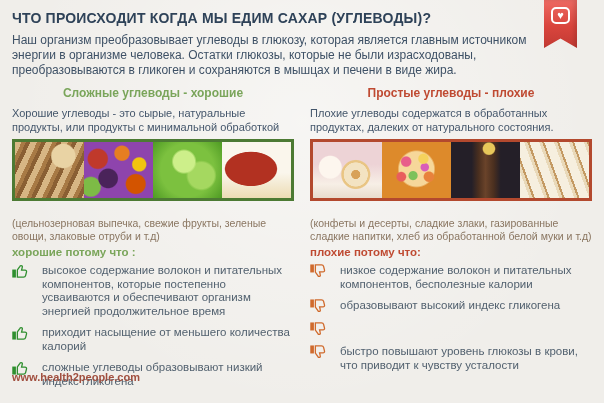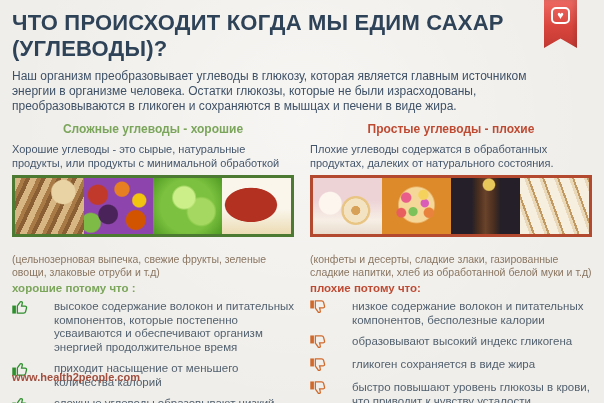--- a/index.html
+++ b/index.html
@@ -13,21 +13,21 @@
   }
   .page {
     width:604px; height:403px;
     background:
       radial-gradient(circle at 50% 30%, rgba(255,255,255,.45), rgba(255,255,255,0) 70%),
       #f0eeea;
     padding:8px 12px 0 12px;
     position:relative;
   }
   .title {
-    font-size:22px; font-weight:bold; color:#2e4258;
+    font-size:14px; font-weight:bold; color:#2e4258;
     letter-spacing:.2px; margin-top:2px; margin-bottom:7px;
   }
   .intro { font-size:12px; line-height:15px; width:534px; color:#3e5166; }
   .intro2 { font-size:12px; line-height:15px; margin-top:4px; color:#3e5166; }
 
   
   .ribbon {
     position:absolute; top:0; right:27px; width:33px; height:48px;
     background:linear-gradient(180deg,#ee6a63 0%,#d9453d 55%,#c23a33 100%);
     clip-path:polygon(0 0,100% 0,100% 100%,50% 80%,0 100%);
@@ -109,21 +109,21 @@
       repeating-linear-gradient(70deg,#f6efdf 0 9px,#e9d9b9 9px 12px,#c49a63 12px 14px),
       #b9bcc0;
   }
 
   .caption { font-size:10.5px; line-height:13px; color:#8a7661; margin-top:16px; min-height:26px; }
   .reason { font-size:11.5px; font-weight:bold; margin-top:3px; margin-bottom:5px; }
   .good .reason { color:#7aa55a; }
   .bad  .reason { color:#bf4a32; }
 
   .blist { list-style:none; }
-  .bitem { display:flex; gap:24px; margin-bottom:7px; align-items:flex-start; }
+  .bitem { display:flex; gap:12px; margin-bottom:7px; align-items:flex-start; }
   .bitem .txt { font-size:11.5px; line-height:13.5px; color:#52616f; padding-top:1px; }
   .thumb { flex:0 0 18px; height:16px; }
   .thumb svg { display:block; }
   .thumb-up   { color:#2f8f2f; }
   .thumb-down { color:#d06a2c; transform:scaleY(-1); }
 
   .footer {
     position:absolute; left:12px; bottom:20px;
     font-size:11px; font-weight:bold; color:#a14f3f;
   }
@@ -218,21 +218,20 @@
             </span>
           <span class="txt">образовывают высокий индекс гликогена</span>
         </li>
         <li class="bitem">
           <span class="thumb thumb-down">
               <svg width="18" height="16" viewBox="0 0 24 22">
                 <rect x="0" y="9" width="5" height="11" fill="currentColor"></rect>
                 <path d="M7 19.5 h8.5 c1.4 0 2.5-.9 2.8-2.2 l1.3-5.2 c.3-1.3-.7-2.4-2-2.4 h-4.8 l1-4.1 c.3-1.1-.5-2.1-1.6-2.1 -.7 0-1.4.4-1.7 1.1 L7 9.5 Z" fill="none" stroke="currentColor" stroke-width="1.8"></path>
               </svg>
             </span>
-          <span class="txt">гликоген сохраняется в виде жира</span>
         </li>
         <li class="bitem">
           <span class="thumb thumb-down">
               <svg width="18" height="16" viewBox="0 0 24 22">
                 <rect x="0" y="9" width="5" height="11" fill="currentColor"></rect>
                 <path d="M7 19.5 h8.5 c1.4 0 2.5-.9 2.8-2.2 l1.3-5.2 c.3-1.3-.7-2.4-2-2.4 h-4.8 l1-4.1 c.3-1.1-.5-2.1-1.6-2.1 -.7 0-1.4.4-1.7 1.1 L7 9.5 Z" fill="none" stroke="currentColor" stroke-width="1.8"></path>
               </svg>
             </span>
           <span class="txt">быстро повышают уровень глюкозы в крови, что приводит к чувству усталости</span>
         </li>

